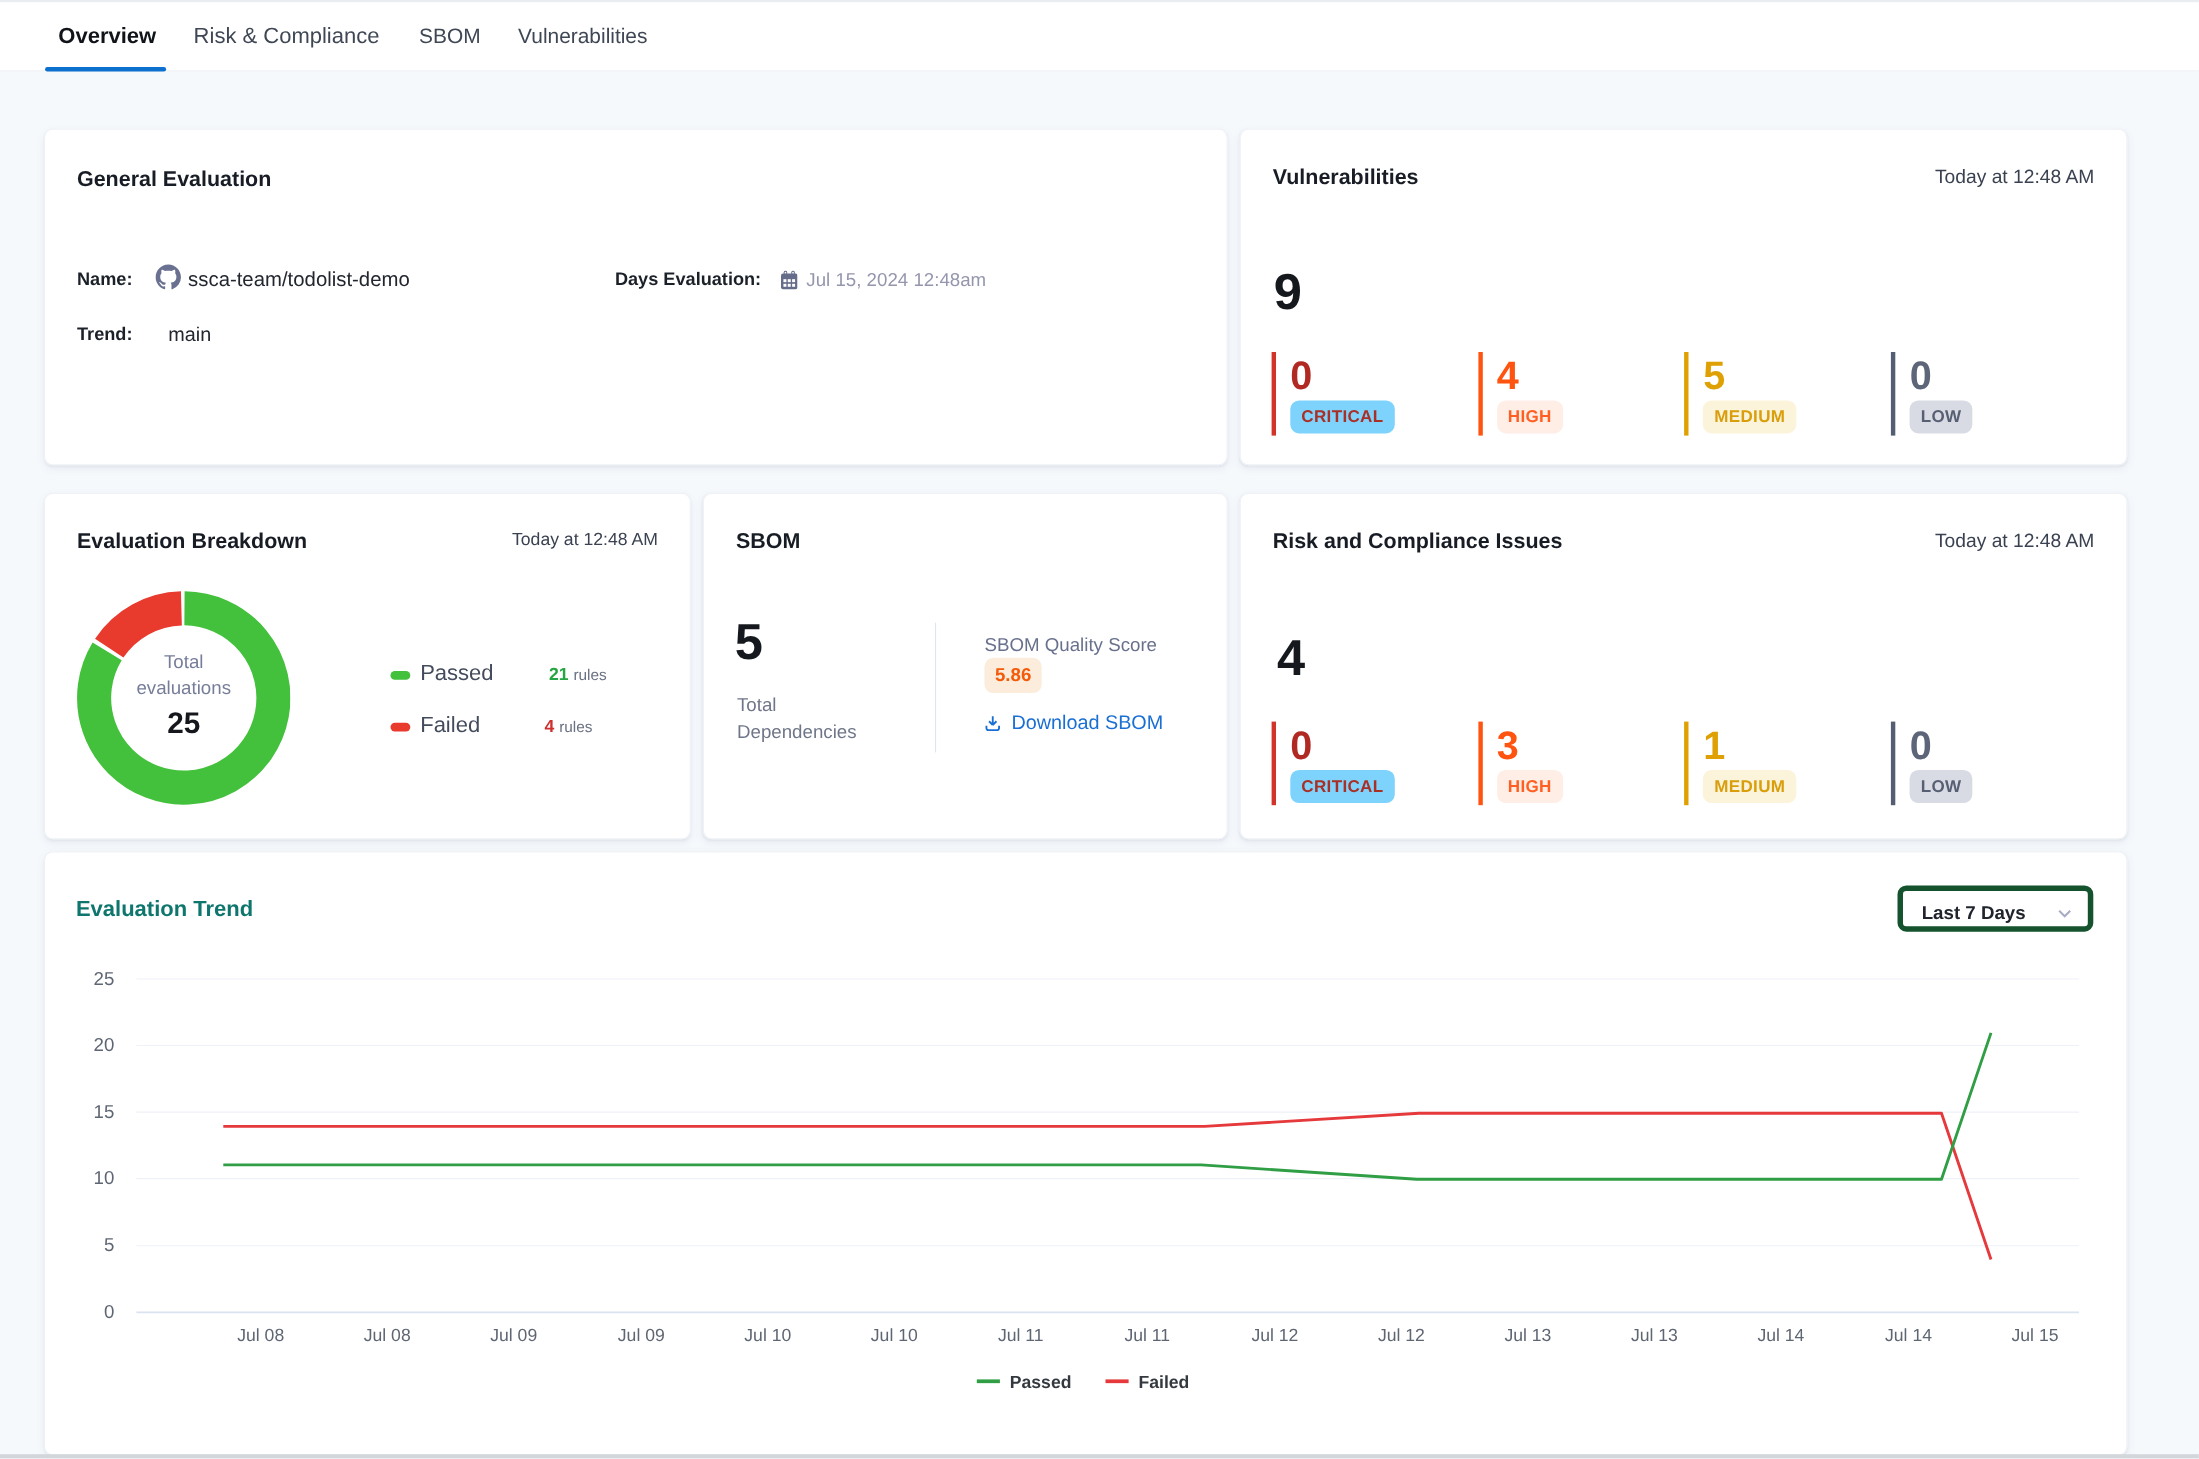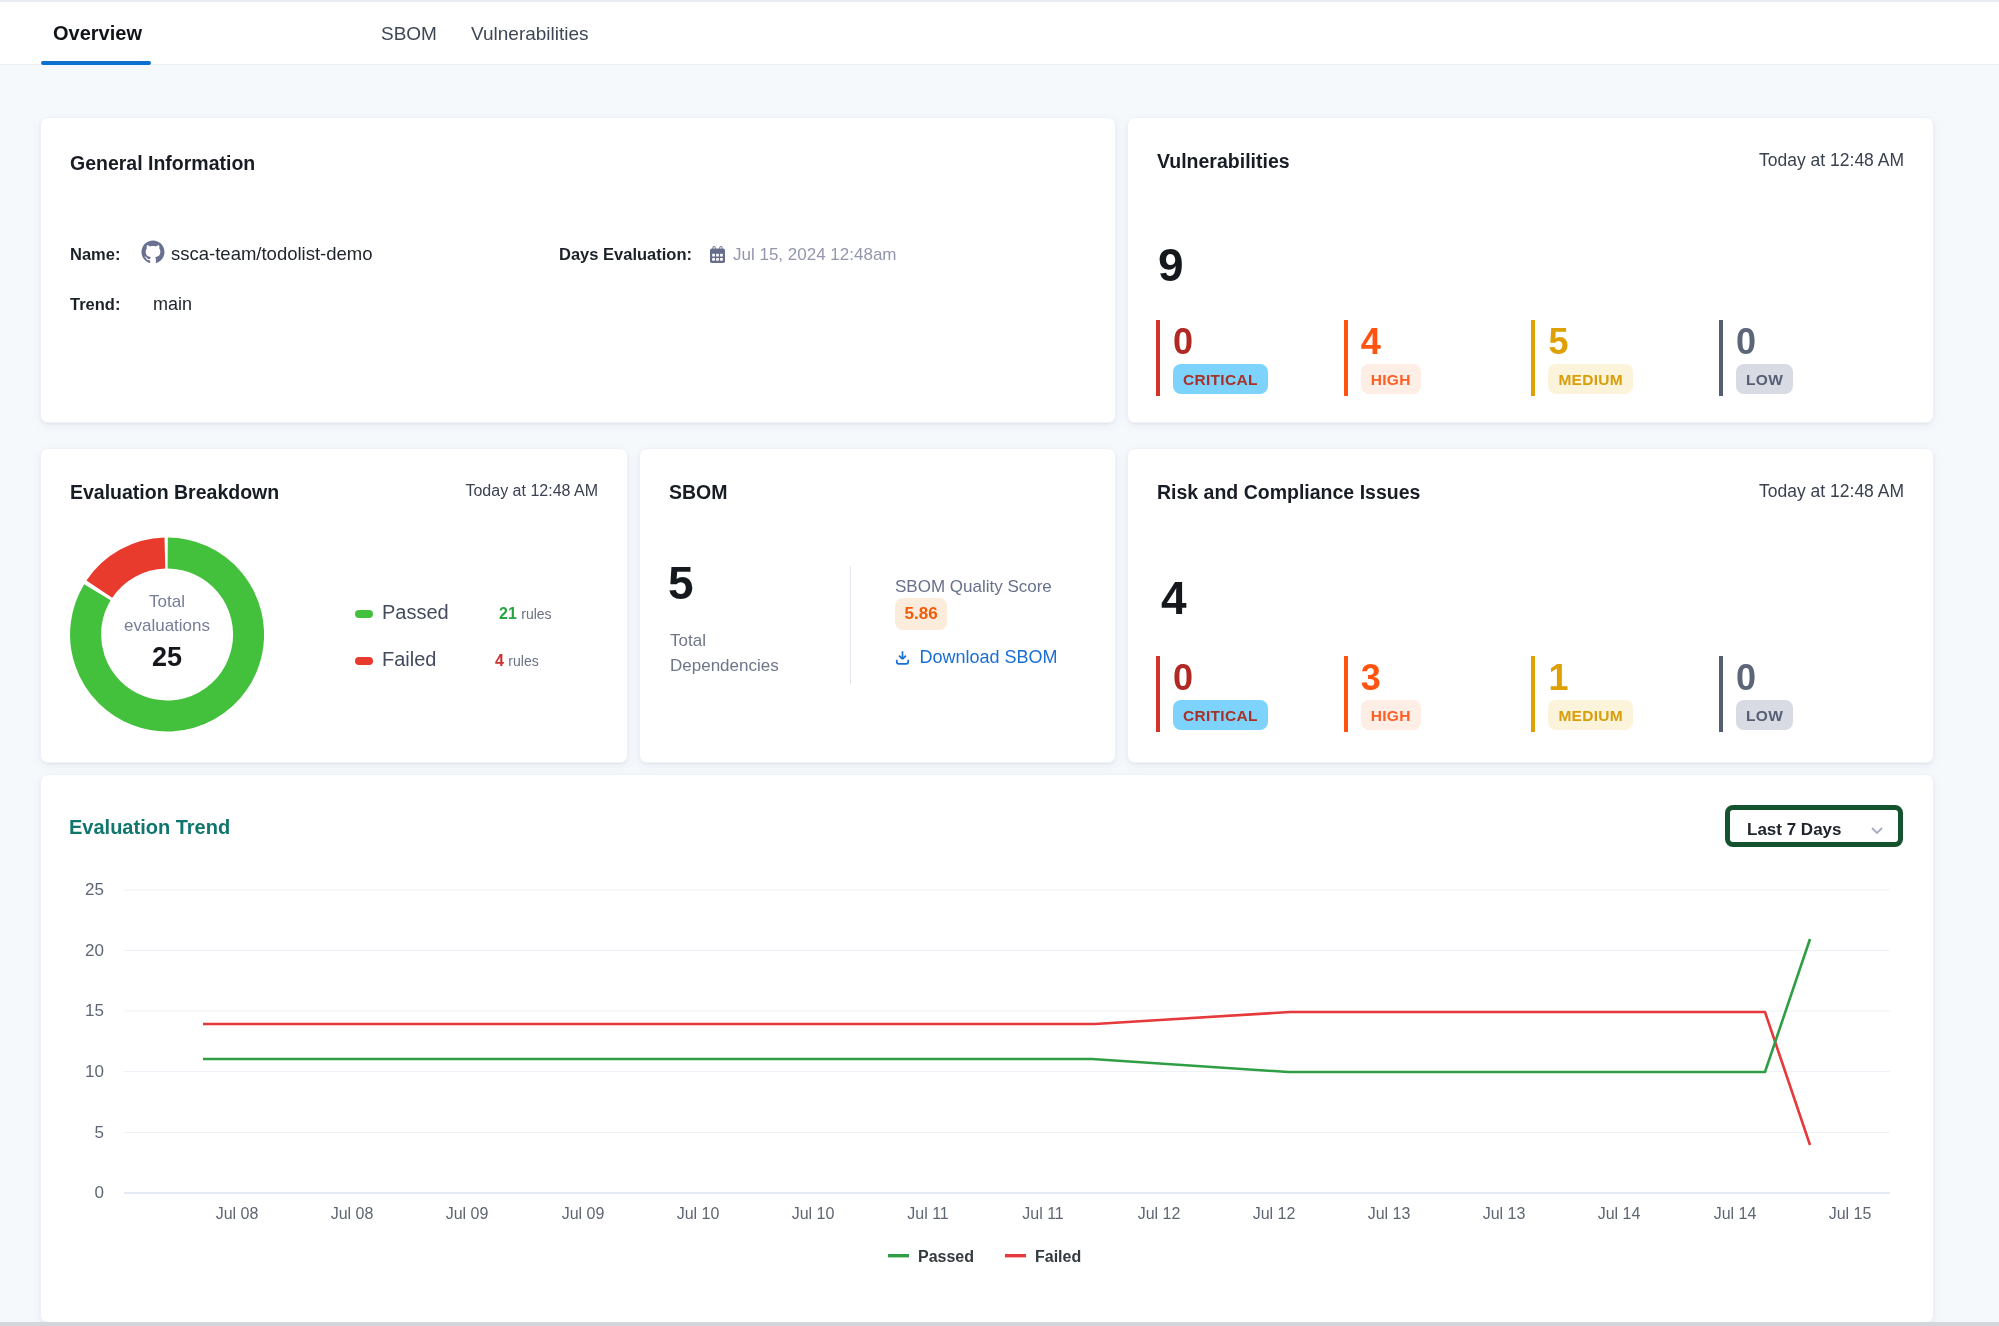--- a/index.html
+++ b/index.html
@@ -24,27 +24,28 @@
   .lbl { font-weight:700; font-size:16.5px; color:#1c2129; line-height:18px; }
   .val { font-size:18.5px; color:#22262e; line-height:20px; }
   .muted { color:#9496ad; }
   .abs { position:absolute; }
 </style>
 </head>
 <body>
 
 <div class="topbar">
   <div class="tab active" style="left:53px;">Overview</div>
+  <div class="tab" style="left:176px;">Risk &amp; Compliance</div>
   <div class="tab" style="left:381px; font-size:19px;">SBOM</div>
   <div class="tab" style="left:471px; font-size:19px;">Vulnerabilities</div>
   <div class="underline"></div>
 </div>
 
 <div class="card" style="left:40px; top:117px; width:1076px; height:306px;">
-  <div class="ct" style="top:36px;">General Information</div>
+  <div class="ct" style="top:36px;">General Evaluation</div>
   <div class="abs lbl" style="left:30px; top:128px;">Name:</div>
   <svg class="abs" style="left:101px; top:123px;" width="24" height="24" viewBox="0 0 24 24" fill="#6a7190">
       <path d="M12 .5C5.65.5.5 5.65.5 12c0 5.08 3.29 9.39 7.86 10.91.58.11.79-.25.79-.55 0-.27-.01-1.18-.02-2.14-3.2.7-3.87-1.36-3.87-1.36-.52-1.33-1.28-1.68-1.28-1.68-1.04-.71.08-.7.08-.7 1.15.08 1.76 1.19 1.76 1.19 1.03 1.76 2.7 1.25 3.35.96.1-.74.4-1.25.73-1.54-2.55-.29-5.23-1.28-5.23-5.68 0-1.26.45-2.28 1.19-3.09-.12-.29-.52-1.46.11-3.05 0 0 .97-.31 3.17 1.18.92-.26 1.9-.38 2.88-.39.98 0 1.96.13 2.88.39 2.2-1.49 3.16-1.18 3.16-1.18.63 1.59.23 2.76.12 3.05.74.81 1.18 1.83 1.18 3.09 0 4.42-2.69 5.39-5.25 5.67.41.36.78 1.06.78 2.14 0 1.54-.01 2.79-.01 3.17 0 .31.21.67.8.55A11.51 11.51 0 0 0 23.5 12C23.5 5.65 18.35.5 12 .5z"></path>
     </svg>
   <div class="abs val" style="left:131px; top:127px;">ssca-team/todolist-demo</div>
   <div class="abs lbl" style="left:519px; top:128px;">Days Evaluation:</div>
   <svg class="abs" style="left:670px; top:129px;" width="15" height="18" viewBox="0 0 15 18">
       <rect x="0" y="2.6" width="15" height="14.4" rx="1.8" fill="#666d8a"></rect>
       <rect x="2.5" y="0" width="3.1" height="5.4" rx="1.55" fill="#666d8a"></rect>
       <rect x="9.4" y="0" width="3.1" height="5.4" rx="1.55" fill="#666d8a"></rect>

